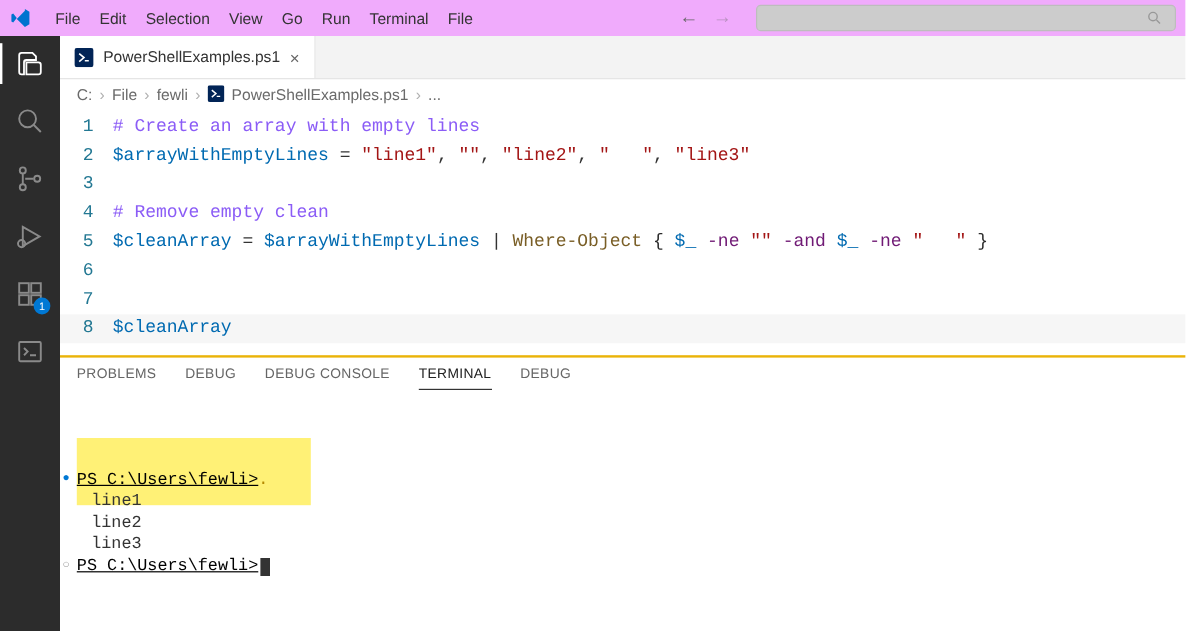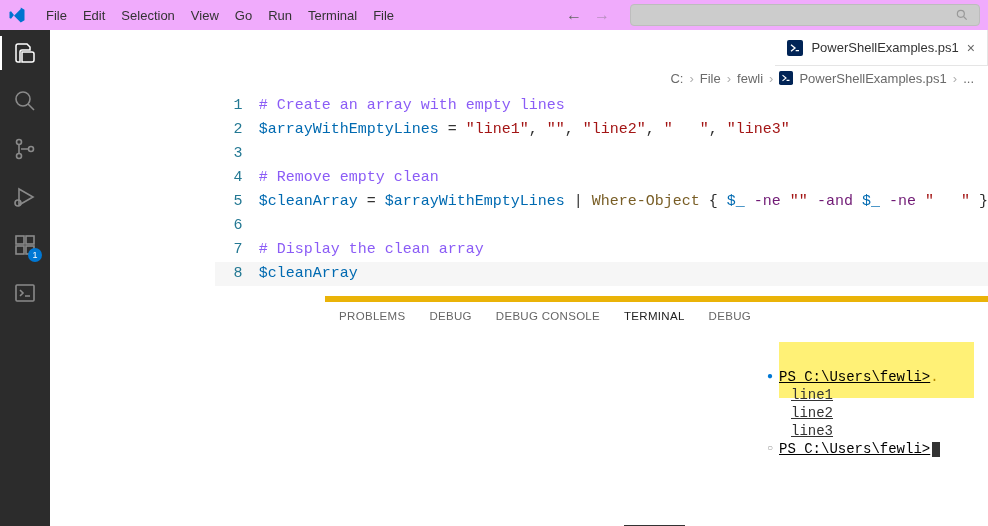--- a/index.html
+++ b/index.html
@@ -18,21 +18,21 @@
   .main { flex: 1; display: flex; min-height: 0; }
 
   
   .activitybar { width: 50px; background: #2c2c2c; display: flex; flex-direction: column; align-items: center; padding-top: 10px; gap: 22px; }
   .act-icon { width: 26px; height: 26px; color: #8a8a8a; position: relative; display:flex; align-items:center; justify-content:center; }
   .act-icon.active { color: #fff; }
   .act-icon.active::before { content:""; position:absolute; left:-12px; top:-4px; bottom:-4px; width:2px; background:#fff; }
   .badge { position:absolute; right:-4px; bottom:-4px; width:14px; height:14px; border-radius:50%; background:#0078d4; color:#fff; font-size:9px; display:flex; align-items:center; justify-content:center; }
 
   
-  .editor-col { flex:1; display:flex; flex-direction:column; background:#fff; min-width:0;align-items:flex-end; }
+  .editor-col { flex:1; display:flex; flex-direction:column; background:#fff; min-width:0; }
 
   .tabbar { height: 36px; border-bottom: 1px solid #e5e5e5; display:flex; align-items:stretch; background:#f3f3f3; }
   .tab { display:flex; align-items:center; gap:8px; padding: 0 12px; background:#fff; border-right:1px solid #e5e5e5; }
   .tab-close { font-size: 14px; color:#666; }
   .ps-icon { width:16px; height:16px; }
 
   .breadcrumbs { height: 24px; display:flex; align-items:center; gap:6px; padding: 0 14px; color:#6a6a6a; font-size:13px; }
   .crumb-sep { color:#b0b0b0; }
 
   .code-area { flex:0 0 auto; padding: 4px 0 10px 0; }
@@ -43,33 +43,33 @@
   .tok-comment { color: #8b5cf6; }
   .tok-var { color: #006ab1; }
   .tok-op { color: #333; }
   .tok-str { color: #a31515; }
   .tok-pipe { color: #333; }
   .tok-cmd { color: #795e26; }
   .tok-brace { color: #2b2b2b; }
   .tok-kw { color: #701a75; }
 
   
-  .panel { flex:1; border-top:6px solid #eab308; display:flex; min-height:0; }
+  .panel { flex:1; border-top:2px solid #eab308; display:flex; flex-direction:column; min-height:0; }
   .panel-tabs { display:flex; gap:24px; padding: 8px 14px 0 14px; font-size: 11.5px; letter-spacing: .3px; color:#666; }
   .panel-tab { padding-bottom: 6px; cursor:default; }
   .panel-tab.active { color:#222; border-bottom: 1px solid #333; }
 
   .terminal { flex:1; padding: 10px 14px; font-family: Consolas, "Courier New", monospace; font-size: 14px; line-height: 18px; overflow:hidden; position:relative; }
   .term-row { display:flex; align-items:center; }
   .bullet { width:10px; color:#0078d4; font-size: 10px; margin-right:2px; margin-left: -12px; }
   .bullet.hollow { color:#999; }
   .term-prompt { color:#000000;text-decoration:underline; }
   .term-path { color:#b58900; }
   .term-path2 { color:#006ab1; }
-  .term-output { padding-left: 12px; text-decoration: underline; }
+  .term-output { padding-left: 12px; }
   .highlight-block { position:absolute; left:0px; top:30px; width:195px; height:56px; background:#fff176; z-index:0; }
   .terminal > div { position:relative; z-index:1; }
   .cursor { display:inline-block; width:8px; height:15px; background:#333; vertical-align:text-bottom; margin-left:2px; }
 </style>
 </head>
 <body>
 
 <div class="menubar">
   <svg class="vscode-logo" viewBox="0 0 24 24">
       <path fill="#0073cf" d="M17 2l5 3v14l-5 3-9-9 9-9zM4 7l4 5-4 5-2-1V8l2-1z"></path>
@@ -190,21 +190,20 @@
         <div class="code-line">
           <div class="gutter">5</div>
           <div class="code"><span class="tok-var">$cleanArray</span><span class="tok-op"> = </span><span class="tok-var">$arrayWithEmptyLines</span><span class="tok-pipe"> | </span><span class="tok-cmd">Where-Object</span><span class="tok-op"> </span><span class="tok-brace">{ </span><span class="tok-var">$_</span><span class="tok-op"> </span><span class="tok-kw">-ne</span><span class="tok-op"> </span><span class="tok-str">""</span><span class="tok-op"> </span><span class="tok-kw">-and</span><span class="tok-op"> </span><span class="tok-var">$_</span><span class="tok-op"> </span><span class="tok-kw">-ne</span><span class="tok-op"> </span><span class="tok-str">"   "</span><span class="tok-brace"> }</span></div>
         </div>
         <div class="code-line">
           <div class="gutter">6</div>
           <div class="code"></div>
         </div>
         <div class="code-line">
           <div class="gutter">7</div>
-          <div class="code"><span class="tok-comment"># Display the clean array</span></div>
         </div>
         <div class="code-line current-line">
           <div class="gutter">8</div>
           <div class="code"><span class="tok-var">$cleanArray</span></div>
         </div>
       </div>
 
     <div class="panel">
       <div class="panel-tabs" id="panel-tabs">
           <div class="panel-tab">PROBLEMS</div>

